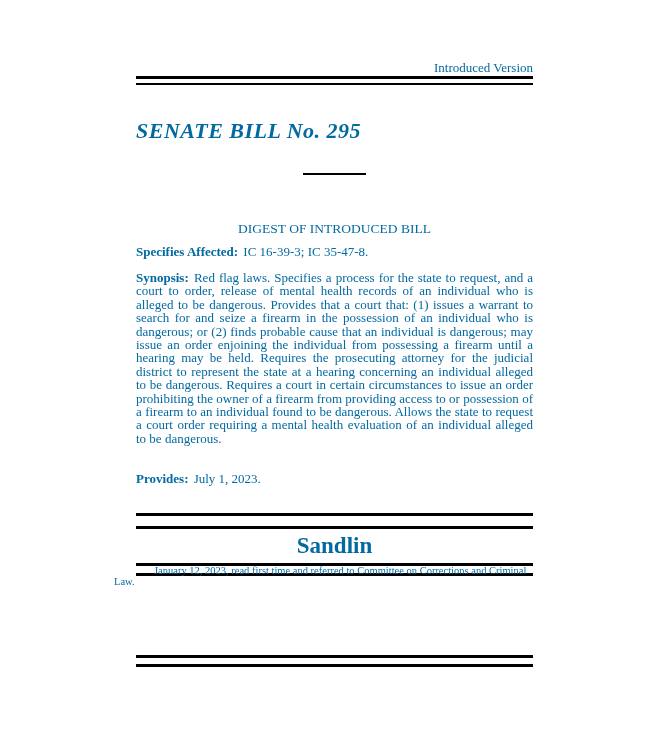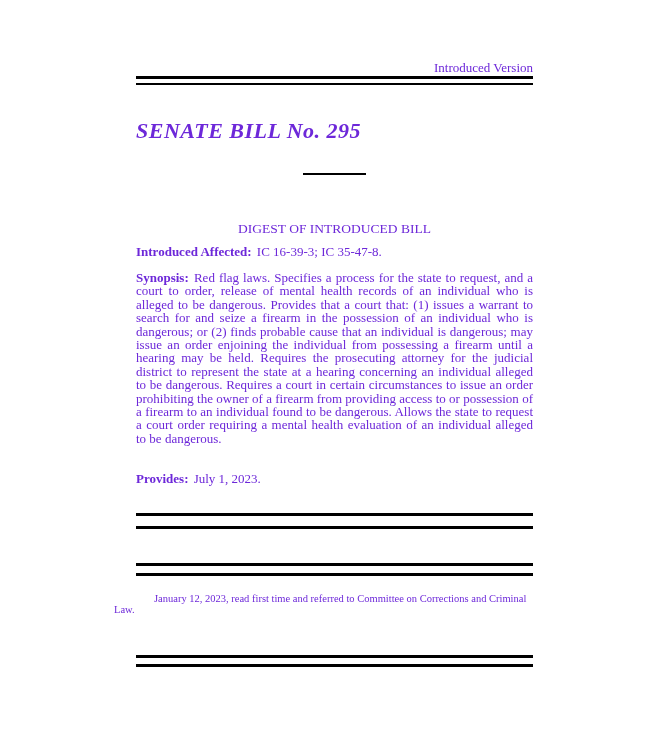--- a/index.html
+++ b/index.html
@@ -5,21 +5,21 @@
   html, body {
     margin: 0;
     padding: 0;
     background: #ffffff;
   }
   .page {
     position: relative;
     width: 653px;
     height: 737px;
     background: #ffffff;
-    color: #6d28d9;
+    color: #0369a1;
     font-family: "Liberation Serif", "DejaVu Serif", serif;
     overflow: hidden;
   }
   .abs { position: absolute; }
 
   .intro-label {
     top: 60px;
     left: 136px;
     width: 397px;
     text-align: right;
@@ -92,21 +92,21 @@
     text-align: center;
     font-size: 23px;
     font-weight: bold;
     line-height: 28px;
   }
 
   .rule-auth-bot-1 { top: 563px; }
   .rule-auth-bot-2 { top: 573px; }
 
   .action-para {
-    top: 593px;
+    top: 565px;
     left: 114px;
     width: 426px;
     font-size: 10.5px;
     line-height: 11px;
     text-indent: 40px;
     margin: 0;
   }
 
   .rule-bot-1 { top: 655px; }
   .rule-bot-2 { top: 664px; }
@@ -121,34 +121,35 @@
   <div class="abs rule rule-top-1"></div>
   <div class="abs rule rule-top-2 rule-thin"></div>
 
   <div class="abs bill-title">SENATE BILL No. 295</div>
 
   <div class="abs short-rule"></div>
 
   <div class="abs digest-heading">DIGEST OF INTRODUCED BILL</div>
 
   <p class="abs body-para citations-para">
-    <b class="lbl">Introduced Affected:</b><span>IC 16-39-3; IC 35-47-8.</span>
+    <b class="lbl">Specifies Affected:</b><span>IC 16-39-3; IC 35-47-8.</span>
   </p>
 
   <p class="abs body-para synopsis-para">
     <b class="lbl">Synopsis:</b><span>Red flag laws. Specifies a process for the state to request, and a court to order, release of mental health records of an individual who is alleged to be dangerous. Provides that a court that: (1) issues a warrant to search for and seize a firearm in the possession of an individual who is dangerous; or (2) finds probable cause that an individual is dangerous; may issue an order enjoining the individual from possessing a firearm until a hearing may be held. Requires the prosecuting attorney for the judicial district to represent the state at a hearing concerning an individual alleged to be dangerous. Requires a court in certain circumstances to issue an order prohibiting the owner of a firearm from providing access to or possession of a firearm to an individual found to be dangerous. Allows the state to request a court order requiring a mental health evaluation of an individual alleged to be dangerous.</span>
   </p>
 
   <p class="abs body-para effective-para">
     <b class="lbl">Provides:</b><span>July 1, 2023.</span>
   </p>
 
   <div class="abs rule rule-auth-top-1"></div>
   <div class="abs rule rule-auth-top-2"></div>
 
+  <div class="abs author-name">Sandlin</div>
 
   <div class="abs rule rule-auth-bot-1"></div>
   <div class="abs rule rule-auth-bot-2"></div>
 
   <p class="abs action-para">January 12, 2023, read first time and referred to Committee on Corrections and Criminal Law.</p>
 
   <div class="abs rule rule-bot-1"></div>
   <div class="abs rule rule-bot-2"></div>
 
 </div>

